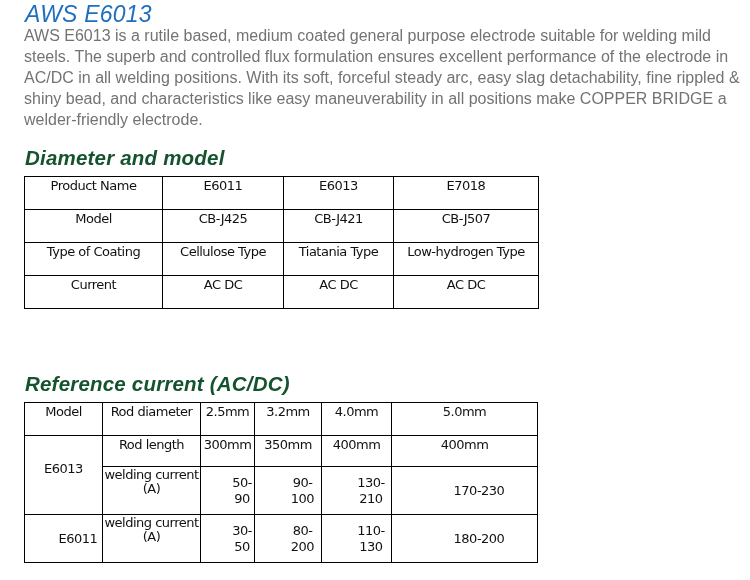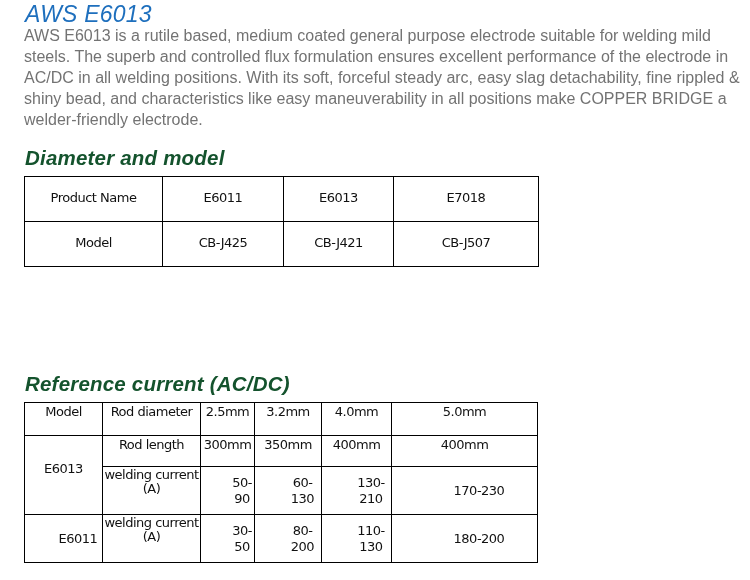--- a/index.html
+++ b/index.html
@@ -23,21 +23,21 @@
   #h-ref { top: 372px; }
   table {
     position: absolute; border-collapse: collapse; table-layout: fixed;
     font-family: "DejaVu Sans", sans-serif; font-size: 13px; color: #111;
   }
   td {
     border: 1.5px solid #000; text-align: center; padding: 0;
     vertical-align: top; line-height: 16px; letter-spacing: -0.5px;
   }
   #t1 { left: 24px; top: 176px; width: 514px; }
-  #t1 td { height: 31px; padding-top: 13px; }
+  #t1 td { height: 31px; padding-top: 1px; }
   #t2 { left: 24px; top: 402px; width: 513px; }
   #t2 td { padding-top: 1px; }
   #t2 tr.r1 td { height: 31px; }
   #t2 tr.r2 td { height: 29px; }
   #t2 tr.r3 td { height: 46px; }
   #t2 tr.r4 td { height: 46px; }
   #t2 td.mid { vertical-align: middle; padding-top: 0; padding-left: 29px; }
   #t2 td.model-span { vertical-align: middle; padding-bottom: 14px; }
   .lbl2 { display: block; line-height: 15px; margin-top: -1px; }
 </style>
@@ -62,20 +62,32 @@
     <td>E6011</td>
     <td>E6013</td>
     <td>E7018</td>
   </tr>
   <tr>
     <td>Model</td>
     <td>CB-J425</td>
     <td>CB-J421</td>
     <td>CB-J507</td>
   </tr>
+  <tr>
+    <td>Type of Coating</td>
+    <td>Cellulose Type</td>
+    <td>Tiatania Type</td>
+    <td>Low-hydrogen Type</td>
+  </tr>
+  <tr>
+    <td>Current</td>
+    <td>AC DC</td>
+    <td>AC DC</td>
+    <td>AC DC</td>
+  </tr>
 </tbody>
   </table>
 
 <div class="section-heading" id="h-ref">Reference current (AC/DC)</div>
 
 <table id="t2">
   <colgroup>
     <col style="width:78px">
       <col style="width:98px">
       <col style="width:54px">
@@ -99,21 +111,21 @@
     <td>350mm</td>
     <td>400mm</td>
     <td>400mm</td>
   </tr>
   <tr class="r3">
     <td>
       <span class="lbl2">welding current</span>
       <span class="lbl2">(A)</span>
     </td>
     <td class="mid">50-90</td>
-    <td class="mid">60-130</td>
+    <td class="mid">90-100</td>
     <td class="mid">130-210</td>
     <td class="mid">170-230</td>
   </tr>
   <tr class="r4">
     <td class="mid">E6011</td>
     <td>
       <span class="lbl2">welding current</span>
       <span class="lbl2">(A)</span>
     </td>
     <td class="mid">30-50</td>

